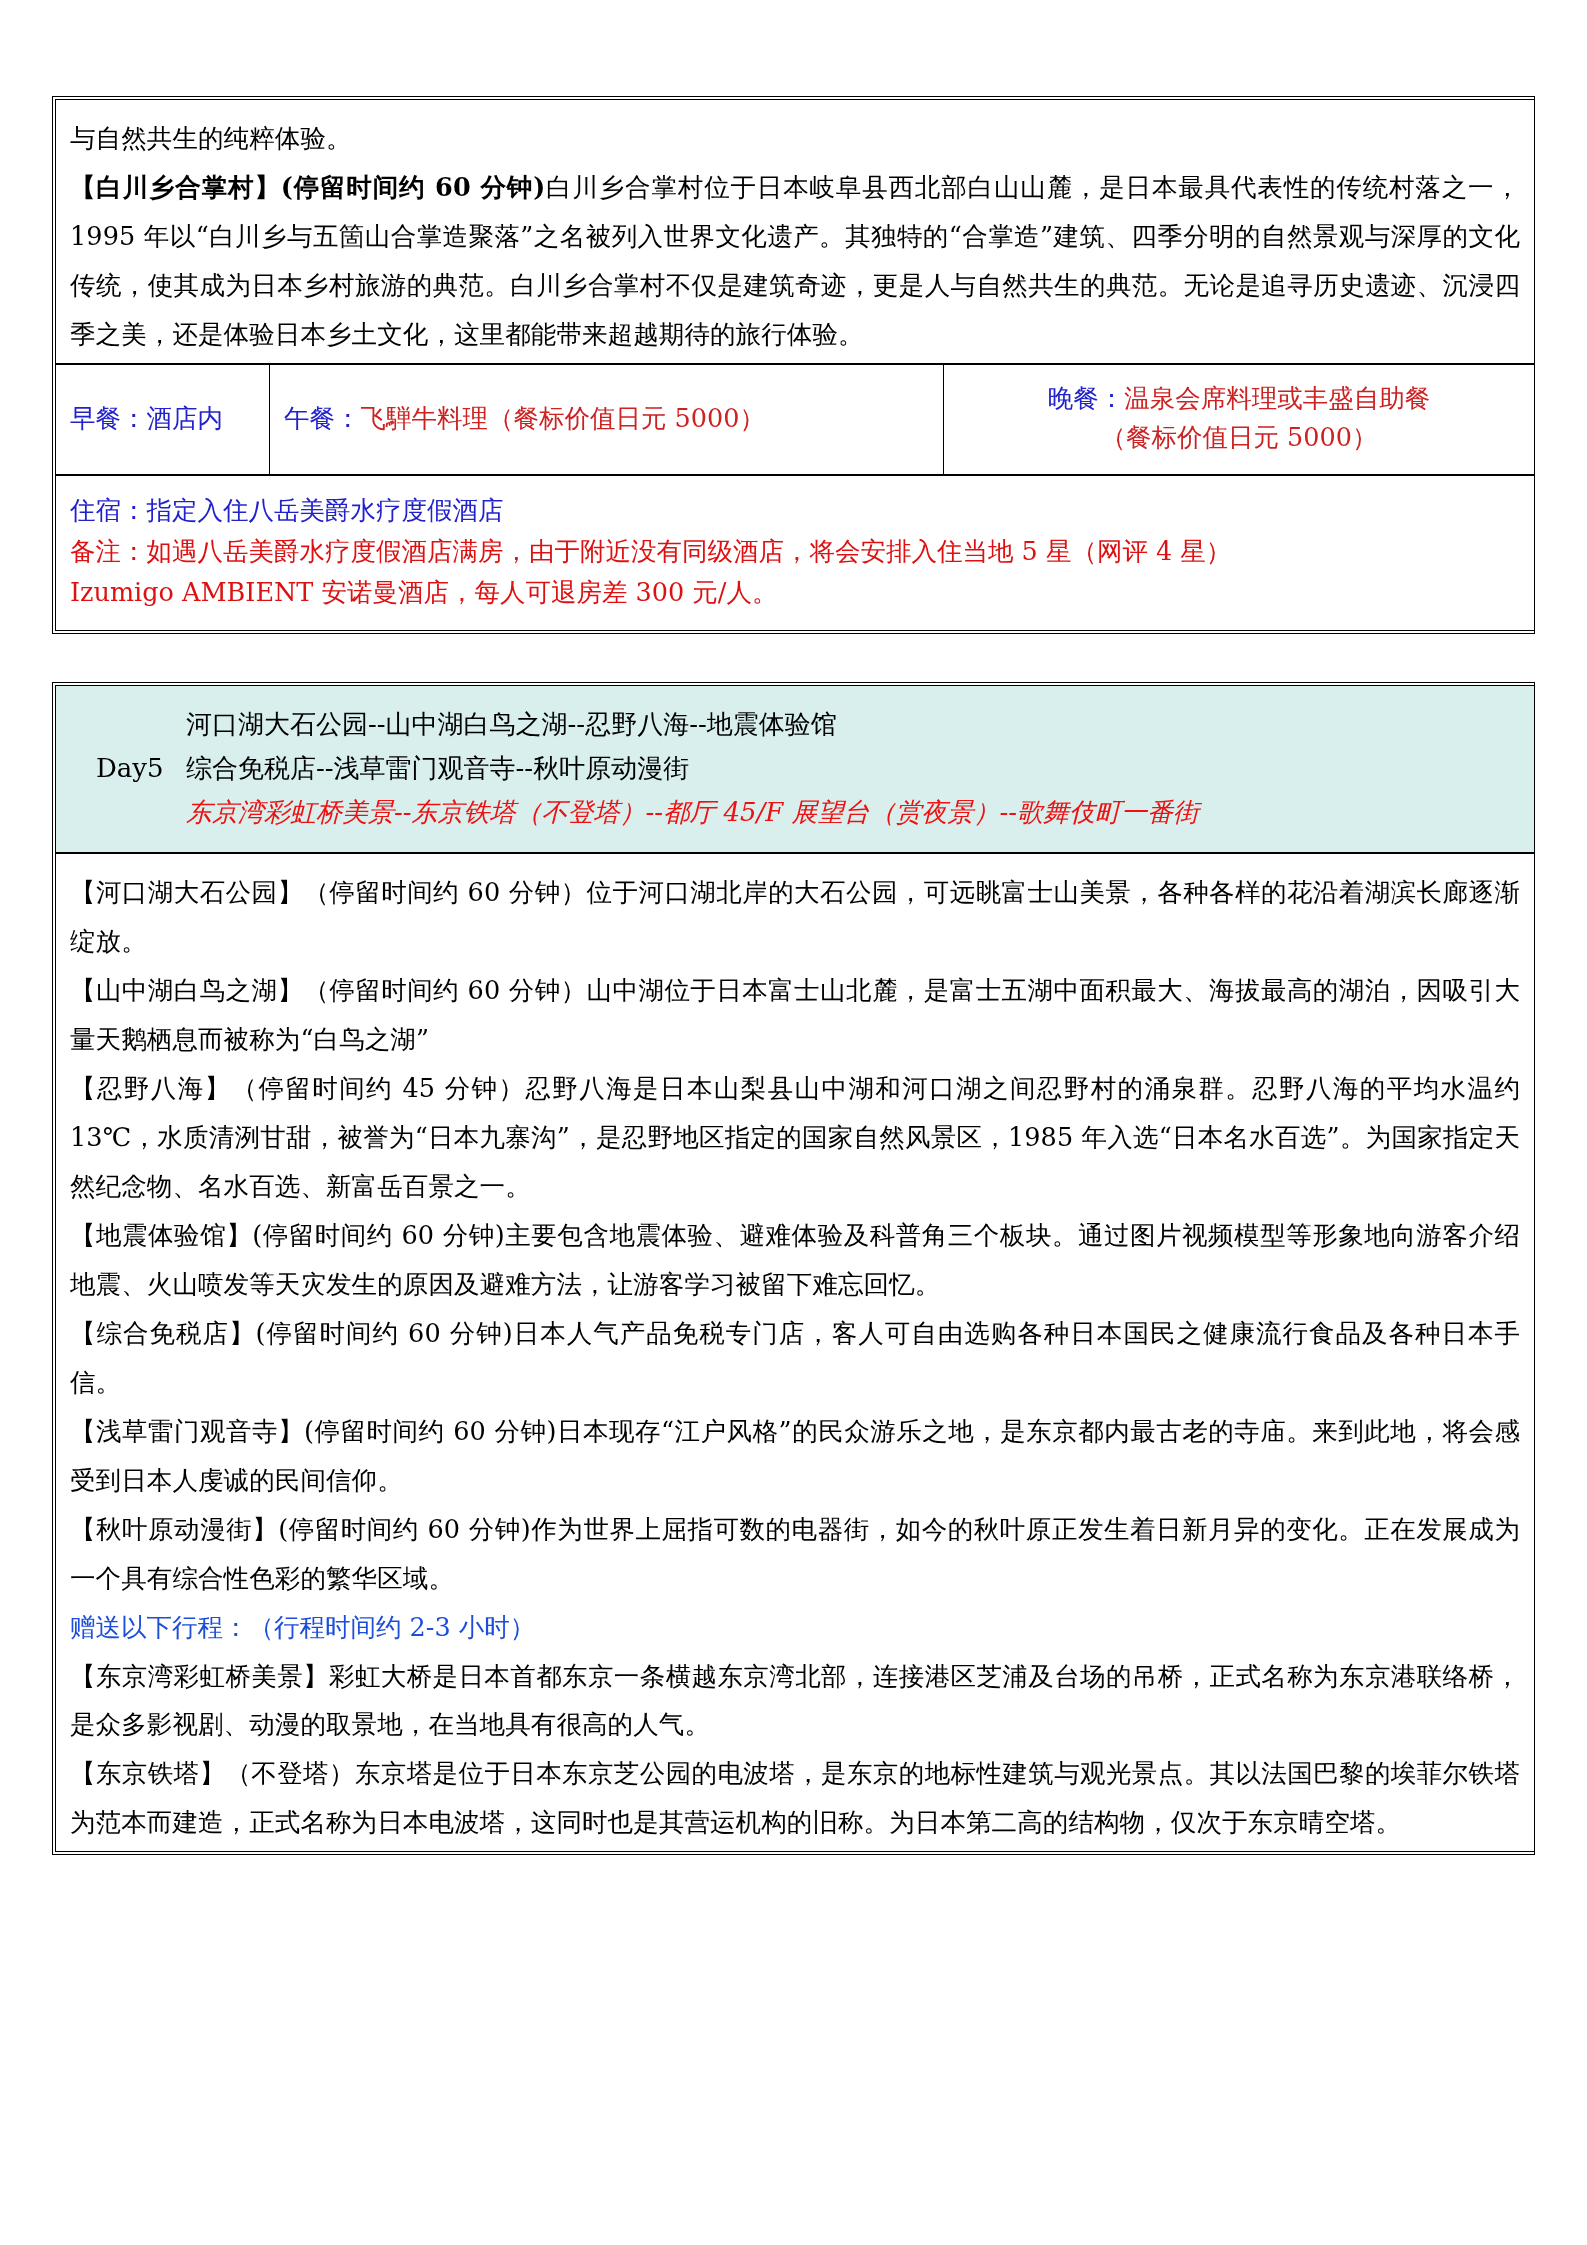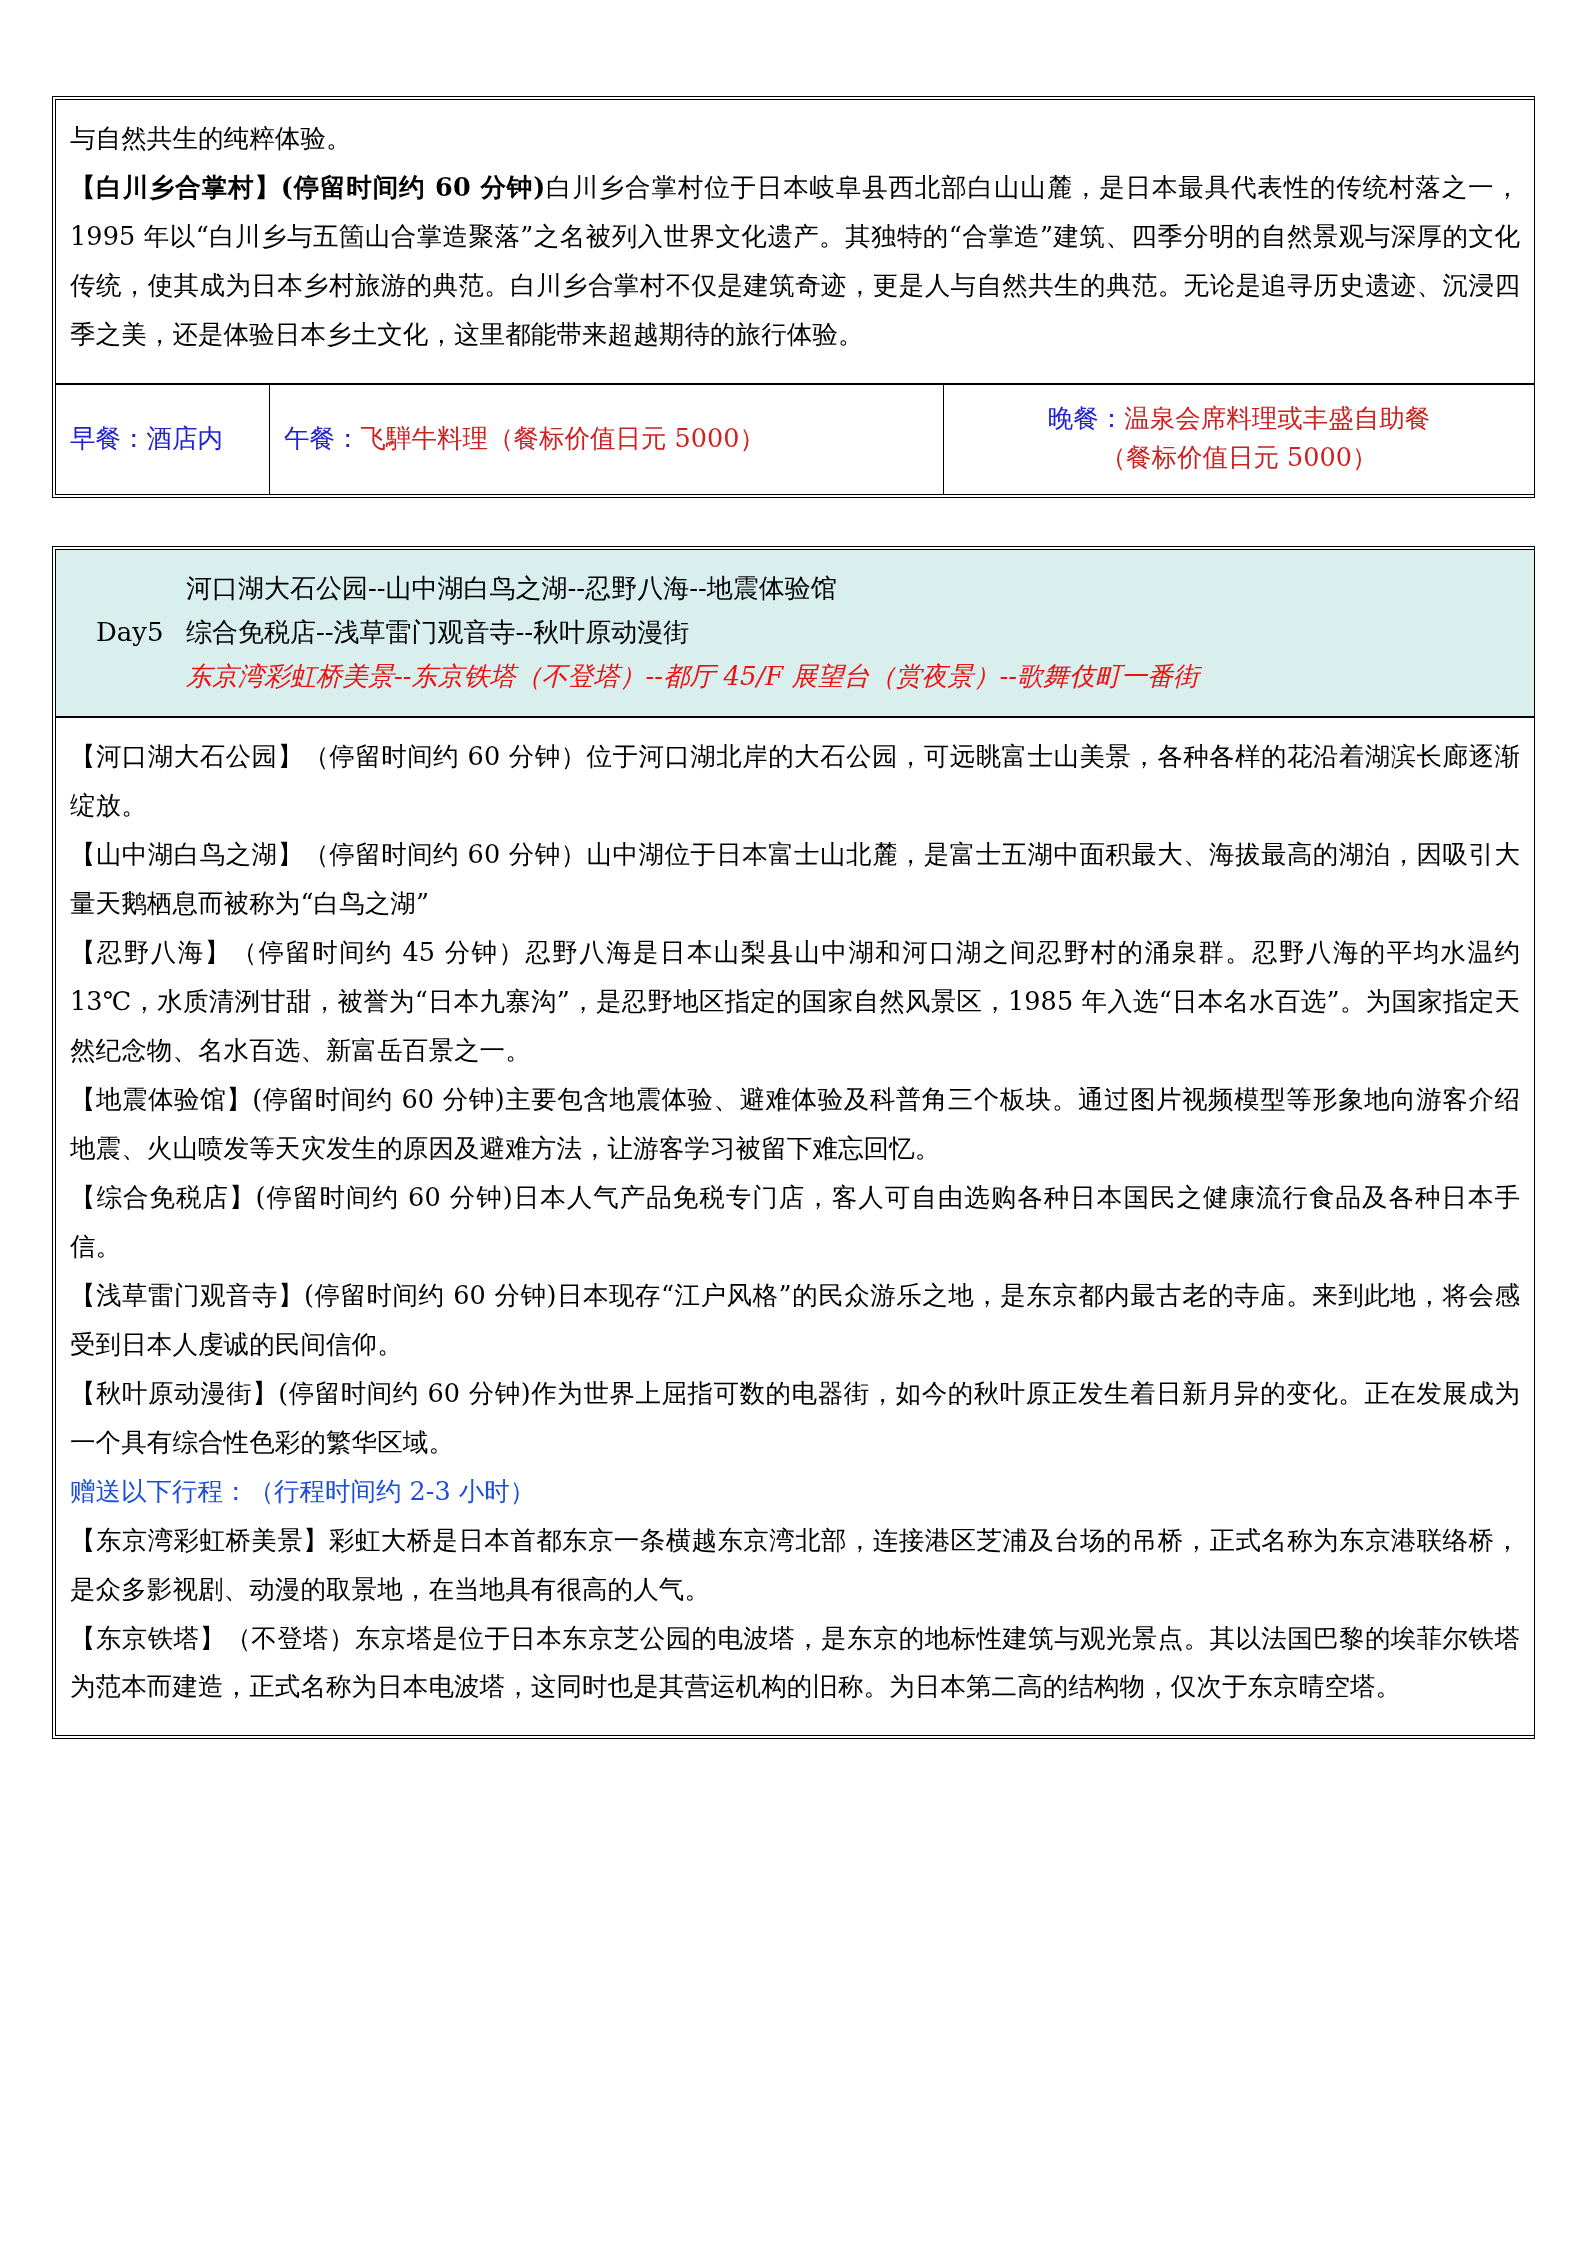--- a/index.html
+++ b/index.html
@@ -106,21 +106,21 @@
 
   
   .detail-tbl {
     width: 1480px;
     border-collapse: collapse;
     table-layout: fixed;
     border: 1px solid #000;
   }
   .detail-tbl td {
     border: 1px solid #000;
-    padding: 14px 14px 24px 14px;
+    padding: 14px 14px 4px 14px;
     vertical-align: top;
   }
   .gift-line {
     font-size: 25.5px;
     line-height: 1.92;
     color: #1d4ed8;
     margin: 0;
   }
   .outer2 {
     border: 1px solid #000;
@@ -147,20 +147,31 @@
     <table class="meal-tbl">
       <tbody>
           <tr>
         <td style="width:185px"><span class="meal-label">早餐：</span><span class="meal-label">酒店内</span></td>
         <td style="width:645px"><span class="meal-label">午餐：</span><span class="meal-value">飞騨牛料理（餐标价值日元 5000）</span></td>
         <td class="meal-dinner"><span class="meal-label">晚餐：</span><span class="meal-value">温泉会席料理或丰盛自助餐</span><br><span class="meal-value">（餐标价值日元 5000）</span></td>
       </tr>
     </tbody>
       </table>
 
+    <table class="meal-tbl">
+      <tbody>
+          <tr>
+        <td class="stay-cell">
+          <p class="stay-line"><span>住宿：</span><span>指定入住八岳美爵水疗度假酒店</span></p>
+          <p class="remark-line"><span>备注：</span><span>如遇八岳美爵水疗度假酒店满房，由于附近没有同级酒店，将会安排入住当地 5 星（网评 4 星）</span></p>
+          <p class="remark-line mono-ish">Izumigo AMBIENT 安诺曼酒店，每人可退房差 300 元/人。</p>
+        </td>
+      </tr>
+    </tbody>
+      </table>
   </div>
 
   <div class="block-gap"></div>
 
   <div class="outer2">
 
     <table class="day-tbl">
       <tbody>
           <tr>
         <td>

